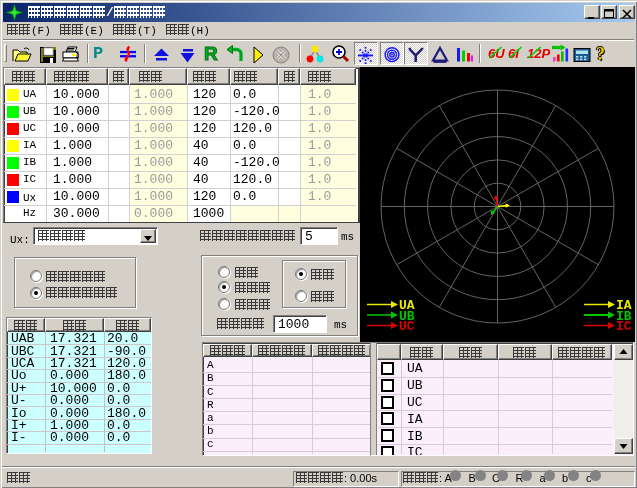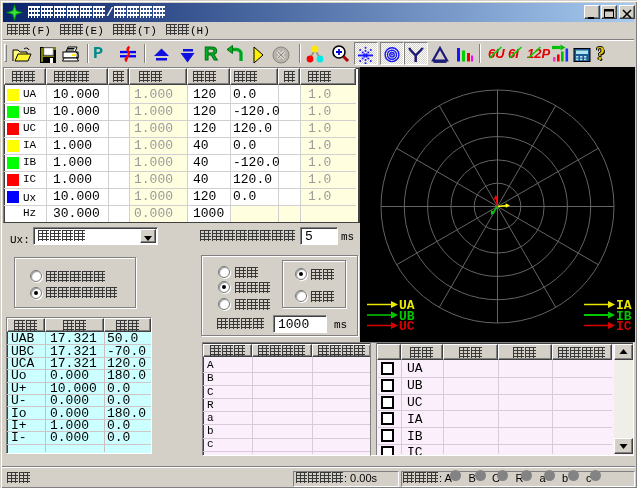--- a/index.html
+++ b/index.html
@@ -322,25 +322,25 @@
 <div class="t" style="left:14px;top:320px;font-size:12px;line-height:11px"><i class="z"></i><i class="z"></i></div>
 <div class="a raise" style="left:45px;top:318px;width:59px;height:14px"></div>
 <div class="t" style="left:63px;top:320px;font-size:12px;line-height:11px"><i class="z"></i><i class="z"></i></div>
 <div class="a raise" style="left:104px;top:318px;width:47px;height:14px"></div>
 <div class="t" style="left:116px;top:320px;font-size:12px;line-height:11px"><i class="z"></i><i class="z"></i></div>
 <div class="a" style="left:45px;top:332px;width:1px;height:120px;background:#c8bebe"></div>
 <div class="a" style="left:104px;top:332px;width:1px;height:120px;background:#c8bebe"></div>
 <div class="gline" style="left:7px;top:344px;width:144px;height:1px"></div>
 <div class="t n" style="left:11px;top:330px">UAB</div>
 <div class="t n" style="left:50px;top:330px">17.321</div>
-<div class="t n" style="left:107px;top:330px">50.0</div>
+<div class="t n" style="left:107px;top:330px">20.0</div>
 <div class="gline" style="left:7px;top:357px;width:144px;height:1px"></div>
 <div class="t n" style="left:11px;top:343px">UBC</div>
 <div class="t n" style="left:50px;top:343px">17.321</div>
-<div class="t n" style="left:107px;top:343px">-70.0</div>
+<div class="t n" style="left:107px;top:343px">-90.0</div>
 <div class="gline" style="left:7px;top:369px;width:144px;height:1px"></div>
 <div class="t n" style="left:11px;top:355px">UCA</div>
 <div class="t n" style="left:50px;top:355px">17.321</div>
 <div class="t n" style="left:107px;top:355px">120.0</div>
 <div class="gline" style="left:7px;top:382px;width:144px;height:1px"></div>
 <div class="t n" style="left:11px;top:367px">Uo</div>
 <div class="t n" style="left:50px;top:367px">0.000</div>
 <div class="t n" style="left:107px;top:367px">180.0</div>
 <div class="gline" style="left:7px;top:394px;width:144px;height:1px"></div>
 <div class="t n" style="left:11px;top:380px">U+</div>

